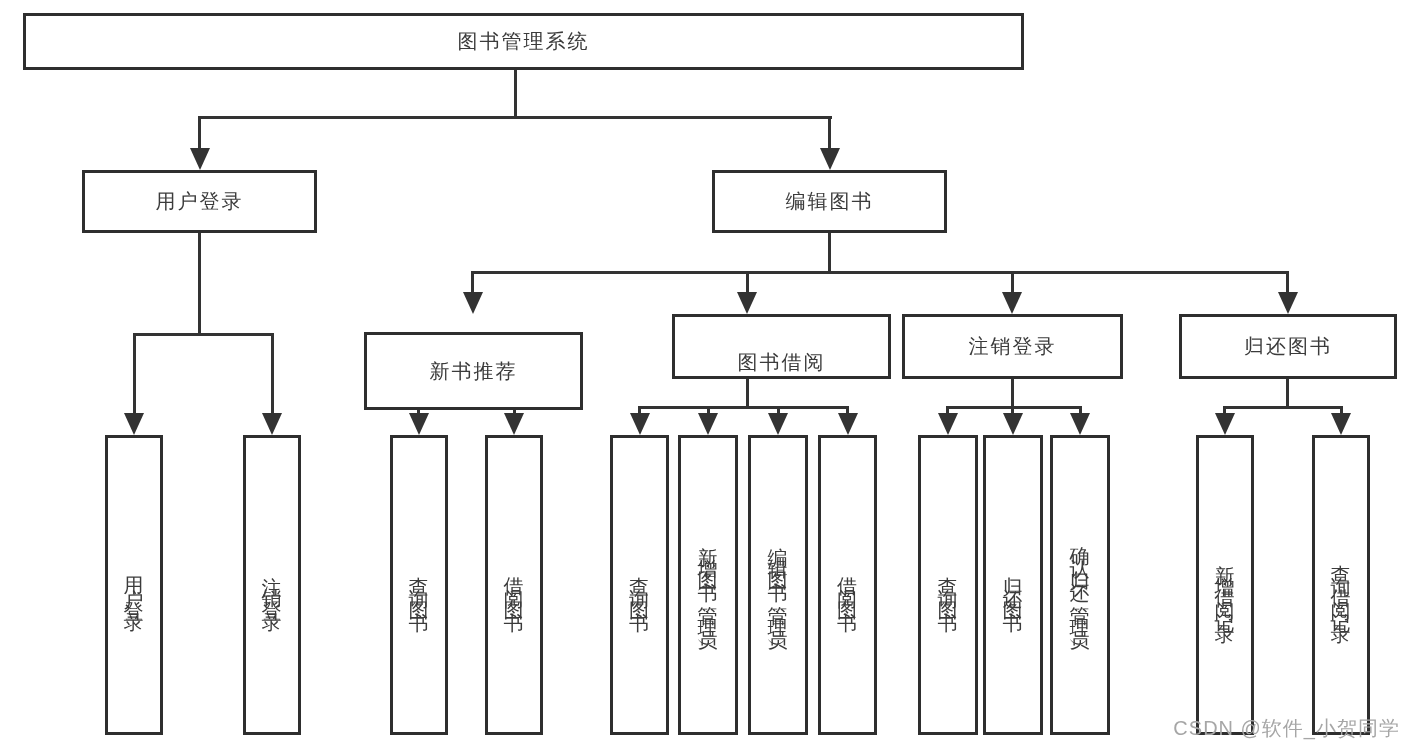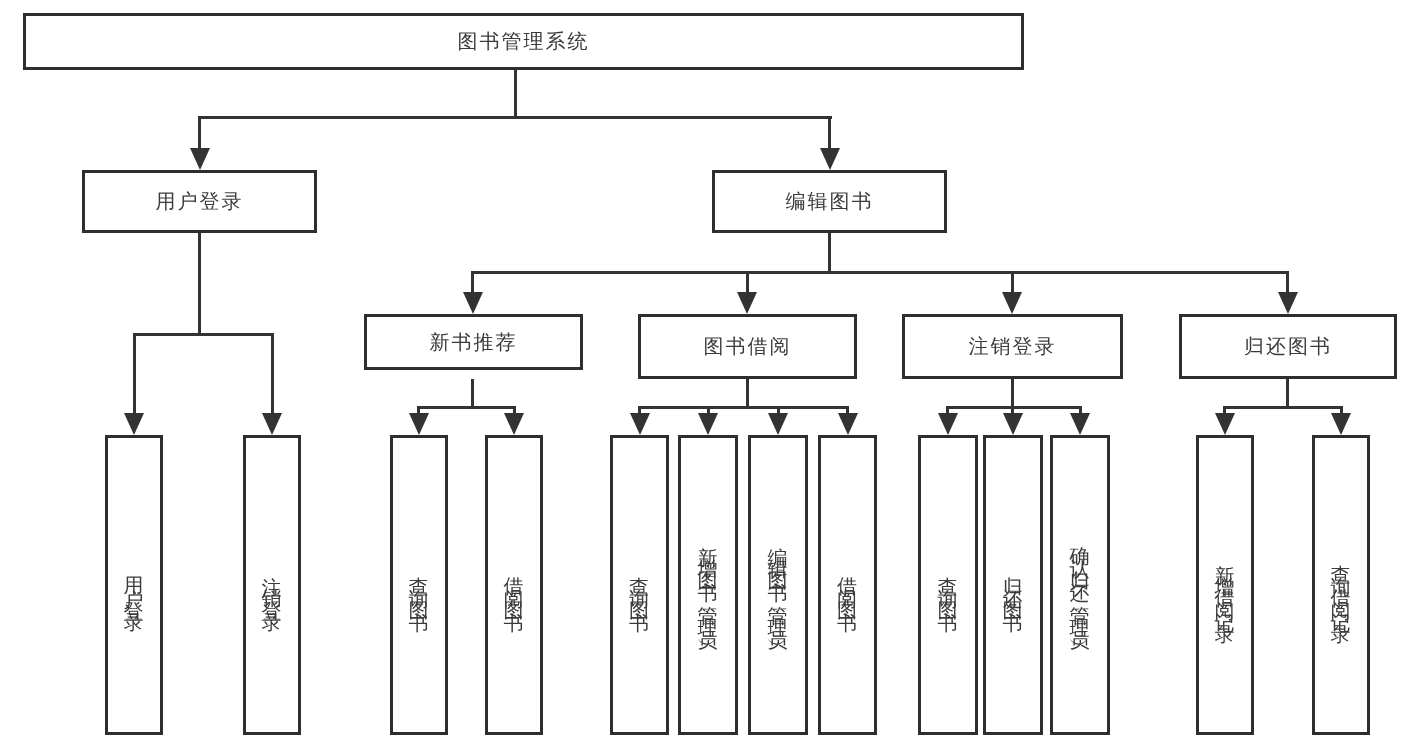--- a/index.html
+++ b/index.html
@@ -62,24 +62,24 @@
   <div class="line" style="left:471px;top:271px;width:818px;height:3px;"></div>
   <div class="line" style="left:471px;top:271px;width:3px;height:25px;"></div>
   <div class="arrow" style="left:463px;top:292px;"></div>
   <div class="line" style="left:746px;top:271px;width:3px;height:25px;"></div>
   <div class="arrow" style="left:737px;top:292px;"></div>
   <div class="line" style="left:1011px;top:271px;width:3px;height:25px;"></div>
   <div class="arrow" style="left:1002px;top:292px;"></div>
   <div class="line" style="left:1286px;top:271px;width:3px;height:25px;"></div>
   <div class="arrow" style="left:1278px;top:292px;"></div>
 
-  <div class="node" style="left:364px;top:314px;width:219px;height:56px;">
+  <div class="node" style="left:364px;top:332px;width:219px;height:78px;">
     <span>新书推荐</span>
   </div>
-  <div class="node" style="left:638px;top:314px;width:219px;height:65px;">
+  <div class="node" style="left:672px;top:314px;width:219px;height:65px;align-items:flex-end;">
     <span>图书借阅</span>
   </div>
   <div class="node" style="left:902px;top:314px;width:221px;height:65px;">
     <span>注销登录</span>
   </div>
   <div class="node" style="left:1179px;top:314px;width:218px;height:65px;">
     <span>归还图书</span>
   </div>
 
   <div class="line" style="left:471px;top:379px;width:3px;height:30px;"></div>
@@ -153,14 +153,15 @@
     <span class="vtext">确认归还（管理员）</span>
   </div>
 
   <div class="node vnode" style="left:1196px;top:435px;width:58px;height:300px;">
     <span class="vtext">新增借阅记录</span>
   </div>
   <div class="node vnode" style="left:1312px;top:435px;width:58px;height:300px;">
     <span class="vtext">查询借阅记录</span>
   </div>
 
+  <div class="watermark">CSDN @软件_小贺同学</div>
 
 </div>
 
 </body></html>

